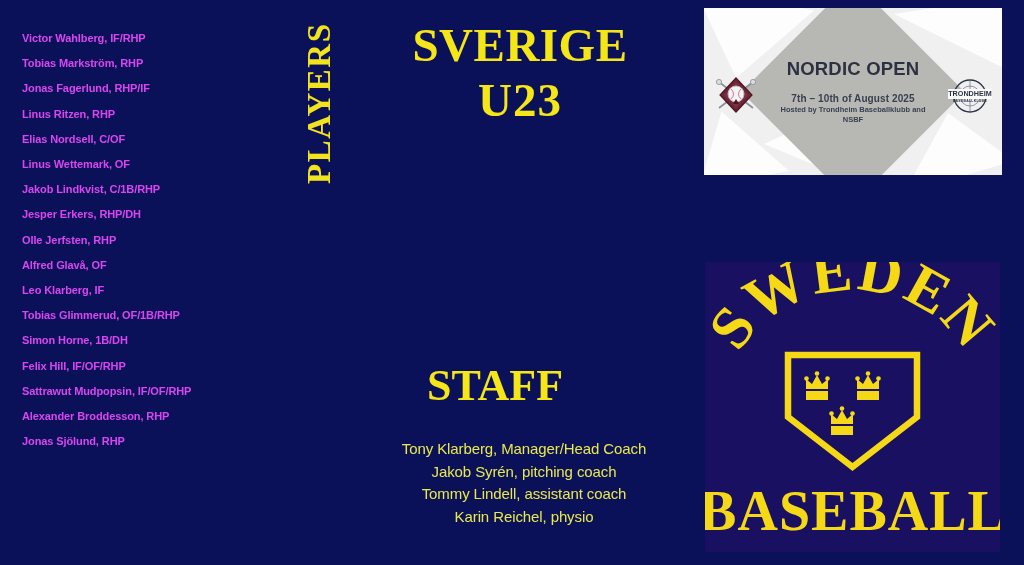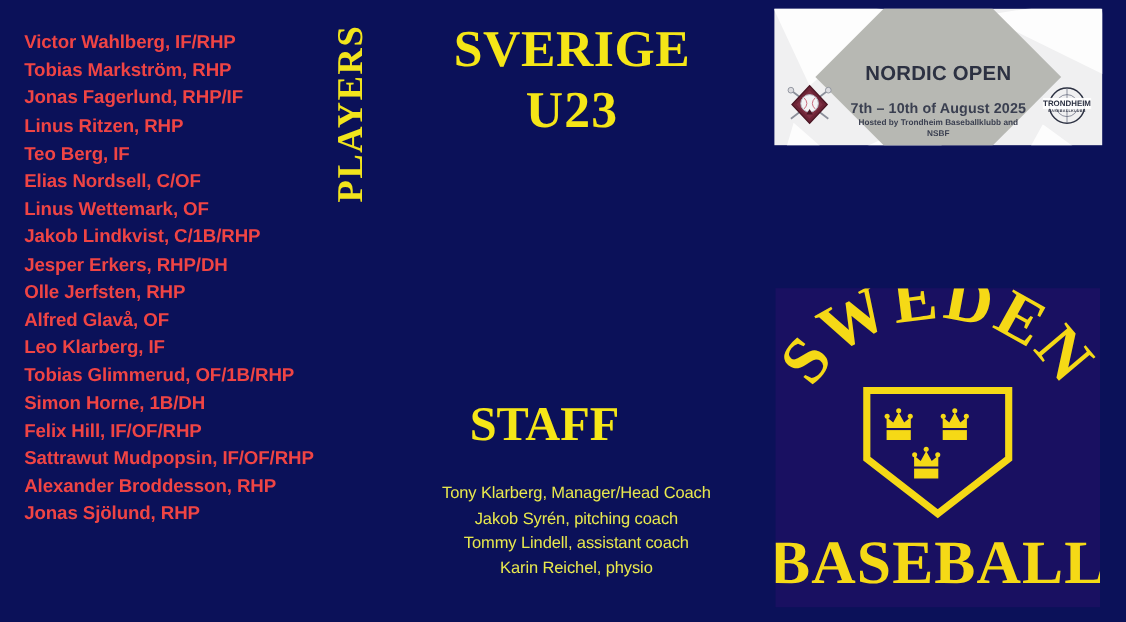--- a/index.html
+++ b/index.html
@@ -16,23 +16,23 @@
   }
 
   
   #players-list {
     position: absolute;
     left: 22px;
     top: 26px;
     width: 290px;
   }
   .player-row {
-    color: #ef4444;
-    font-family: "Liberation Sans", sans-serif;
-    font-size: 17px;
+    color: #d946ef;
+    font-family: "Liberation Sans", sans-serif;
+    font-size: 11px;
     font-weight: 600;
     line-height: 25.2px;
     white-space: nowrap;
     letter-spacing: -0.1px;
   }
 
   
   #players-vertical-label {
     position: absolute;
     left: 296px;
@@ -98,21 +98,21 @@
     white-space: nowrap;
     letter-spacing: -0.1px;
   }
 
   
   #nordic-open-banner {
     position: absolute;
     left: 704px;
     top: 8px;
     width: 298px;
-    height: 124px;
+    height: 167px;
     background: #f0f0f1;
     overflow: hidden;
   }
   #nordic-open-banner .facet {
     position: absolute;
     background: #ffffff;
     opacity: 0.85;
   }
   #nordic-open-banner .diamond {
     position: absolute;
@@ -140,21 +140,21 @@
     color: #2c3142;
     font-family: "Liberation Sans", sans-serif;
     font-size: 18.5px;
     font-weight: bold;
     letter-spacing: 0.2px;
     margin-bottom: 13px;
   }
   #banner-dates {
     color: #3a3f50;
     font-family: "Liberation Sans", sans-serif;
-    font-size: 13px;
+    font-size: 10px;
     font-weight: bold;
     margin-bottom: 1px;
     letter-spacing: 0.1px;
   }
   #banner-host {
     color: #3a3f50;
     font-family: "Liberation Sans", sans-serif;
     font-size: 7.5px;
     font-weight: bold;
     text-align: center;
@@ -193,21 +193,20 @@
   }
 </style>
 </head>
 <body>
 
 <div id="players-list">
   <div class="player-row">Victor Wahlberg, IF/RHP</div>
   <div class="player-row">Tobias Markström, RHP</div>
   <div class="player-row">Jonas Fagerlund, RHP/IF</div>
   <div class="player-row">Linus Ritzen, RHP</div>
-  <div class="player-row">Teo Berg, IF</div>
   <div class="player-row">Elias Nordsell, C/OF</div>
   <div class="player-row">Linus Wettemark, OF</div>
   <div class="player-row">Jakob Lindkvist, C/1B/RHP</div>
   <div class="player-row">Jesper Erkers, RHP/DH</div>
   <div class="player-row">Olle Jerfsten, RHP</div>
   <div class="player-row">Alfred Glavå, OF</div>
   <div class="player-row">Leo Klarberg, IF</div>
   <div class="player-row">Tobias Glimmerud, OF/1B/RHP</div>
   <div class="player-row">Simon Horne, 1B/DH</div>
   <div class="player-row">Felix Hill, IF/OF/RHP</div>

